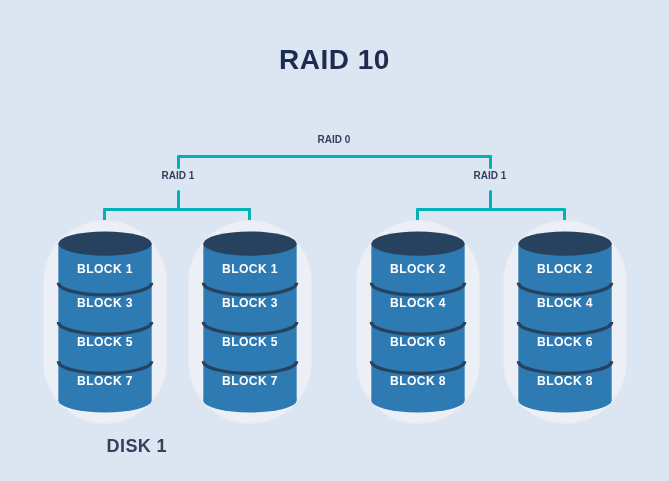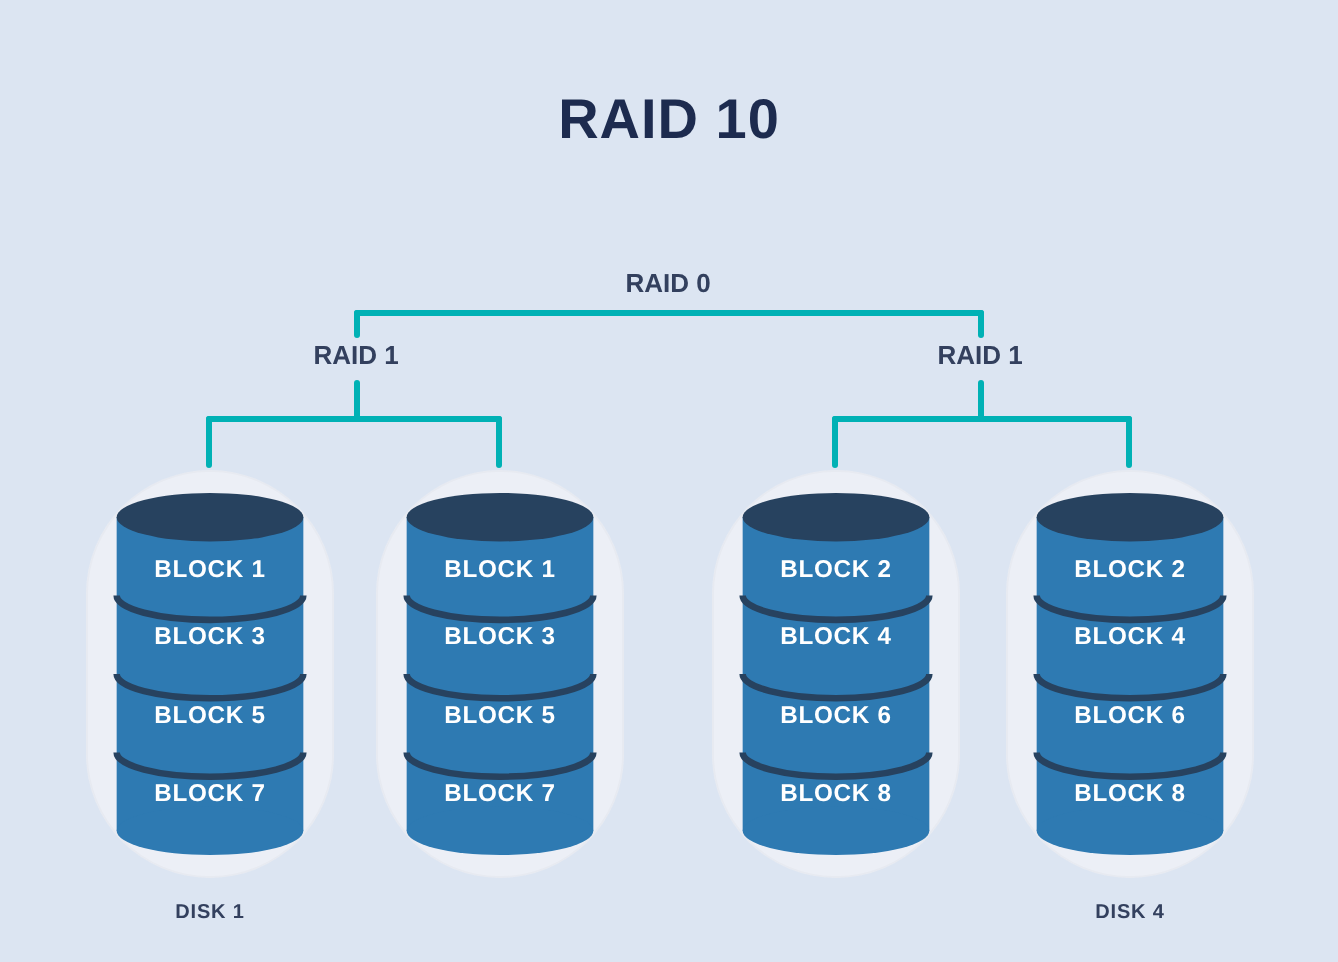--- a/index.html
+++ b/index.html
@@ -23,32 +23,32 @@
     text-align: center;
     font-size: 28px;
     font-weight: 700;
     color: var(--title, #1d2b4f);
     letter-spacing: 0.5px;
   }
   .tree-label {
     position: absolute;
     width: 90px;
     text-align: center;
-    font-size: 13px;
+    font-size: 10px;
     font-weight: 600;
     color: var(--label, #33405e);
   }
   .line {
     position: absolute;
     background: var(--connector, #00b1b5);
     border-radius: 2px;
   }
   .disk-group {
     position: absolute;
-    top: 235px;
+    top: 220px;
     width: 124px;
   }
   .capsule {
     width: 124px;
     height: 204px;
     background: var(--capsule, #eceff6);
     border-radius: 62px;
     display: flex;
     align-items: center;
     justify-content: center;
@@ -65,22 +65,22 @@
   .blk {
     fill: #ffffff;
     font-family: "Liberation Sans", sans-serif;
     font-size: 13px;
     font-weight: 700;
     letter-spacing: 0.4px;
     text-anchor: middle;
   }
   .disk-label {
     margin-top: 12px;
-    text-align: center;
-    font-size: 10px;
+    text-align: right;
+    font-size: 18px;
     font-weight: 700;
     color: var(--label, #33405e);
     letter-spacing: 0.4px;
   }
 </style>
 </head>
 <body>
 
 <div class="stage">
 
@@ -163,16 +163,15 @@
         <path class="cyl-sep" d="M10 58 A50 13 0 0 0 110 58"></path>
         <path class="cyl-sep" d="M10 100 A50 13 0 0 0 110 100"></path>
         <path class="cyl-sep" d="M10 142 A50 13 0 0 0 110 142"></path>
         <ellipse class="cyl-top" cx="60" cy="16" rx="50" ry="13"></ellipse>
         <text class="blk" x="60" y="48">BLOCK 2</text>
         <text class="blk" x="60" y="84">BLOCK 4</text>
         <text class="blk" x="60" y="126">BLOCK 6</text>
         <text class="blk" x="60" y="168">BLOCK 8</text>
       </svg>
     </div>
-    <div class="disk-label">DISK 4</div>
   </div>
 
 </div>
 
 </body></html>

